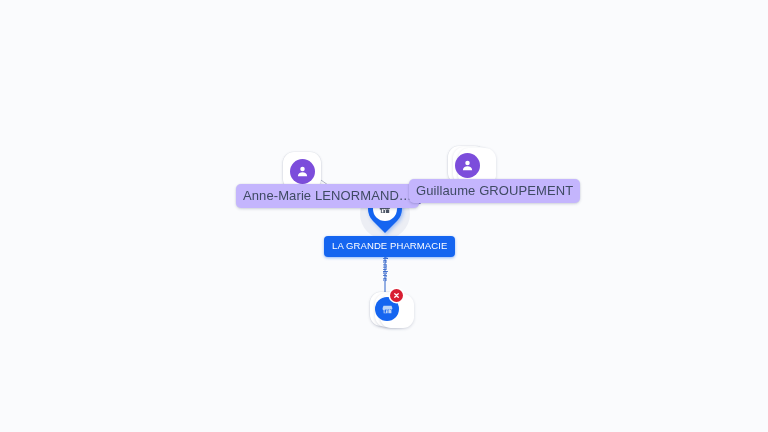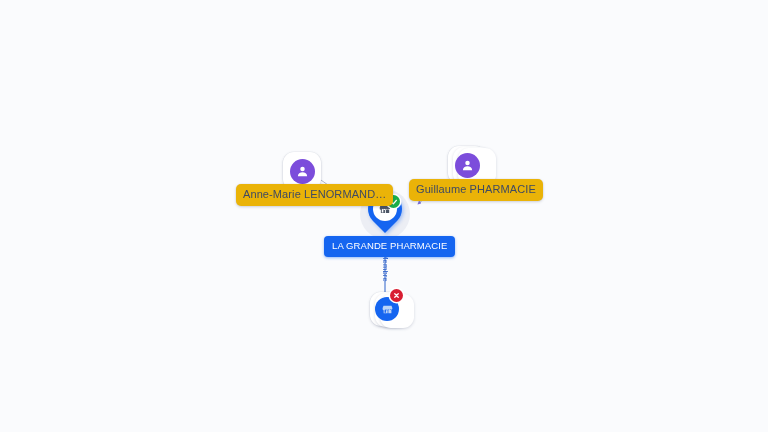--- a/index.html
+++ b/index.html
@@ -73,23 +73,23 @@
     background: #7c4ddb;
     display: flex;
     align-items: center;
     justify-content: center;
   }
   .avatar-circle svg { display: block; }
 
   
   .chip {
     position: absolute;
-    background: #eab308;
+    background: #c4b5fd;
     color: #3f4a63;
-    font-size: 11px;
+    font-size: 13px;
     line-height: 1;
     letter-spacing: 0.1px;
     white-space: nowrap;
     padding: 5px 7px 6px 7px;
     border-radius: 5px;
     box-shadow: 0 1px 3px rgba(40,50,90,0.20), 0 0 0 0.5px rgba(40,50,90,0.05);
     z-index: 6;
   }
   .chip.primary {
     background: #1565f0;
@@ -247,21 +247,21 @@
   <div class="node" style="left:448px; top:146px;">
     <div class="person-card stacked">
       <div class="avatar-circle">
         <svg width="15" height="15" viewBox="0 0 24 24" fill="#ffffff">
           <circle cx="12" cy="8" r="3.6"></circle>
           <path d="M4.6 19.4c0-4 3.4-6.2 7.4-6.2s7.4 2.2 7.4 6.2z"></path>
         </svg>
       </div>
     </div>
   </div>
-  <div class="chip" style="left:409px; top:179px;">Guillaume PHARMACIE</div>
+  <div class="chip" style="left:409px; top:179px;">Guillaume GROUPEMENT</div>
 
   <div class="pin-wrap" style="left:357px; top:187px;">
     <div class="pin-halo"></div>
     <div class="pin-shape"></div>
     <div class="pin-inner">
       <svg width="14" height="14" viewBox="0 0 24 24" fill="#4c5565">
         <path d="M3 9.2 4.6 5.1h14.8L21 9.2v1.1a2 2 0 0 1-3.4 1.4 2 2 0 0 1-3.3 0 2 2 0 0 1-3.3 0 2 2 0 0 1-3.3 0A2 2 0 0 1 3 10.3z"></path>
         <path d="M4.9 13v5.9h7.3V13.6H9.1V18H6.6v-5z" opacity="0.95"></path>
         <rect x="13.6" y="12.9" width="5.6" height="6" rx="0.6"></rect>
       </svg>

